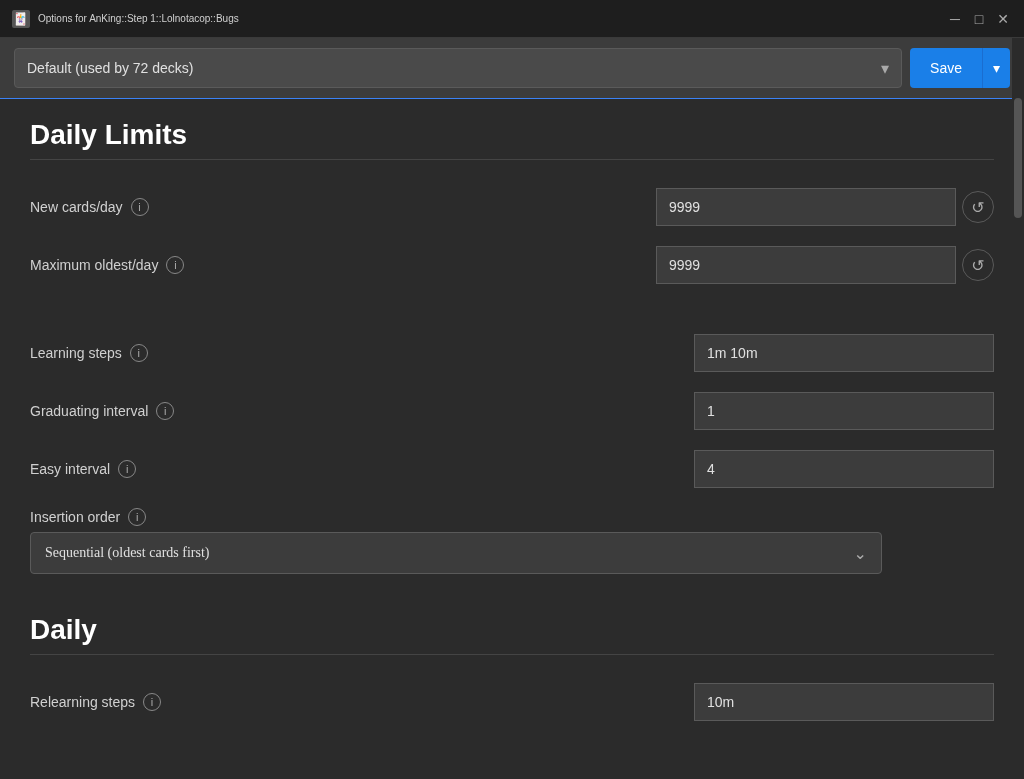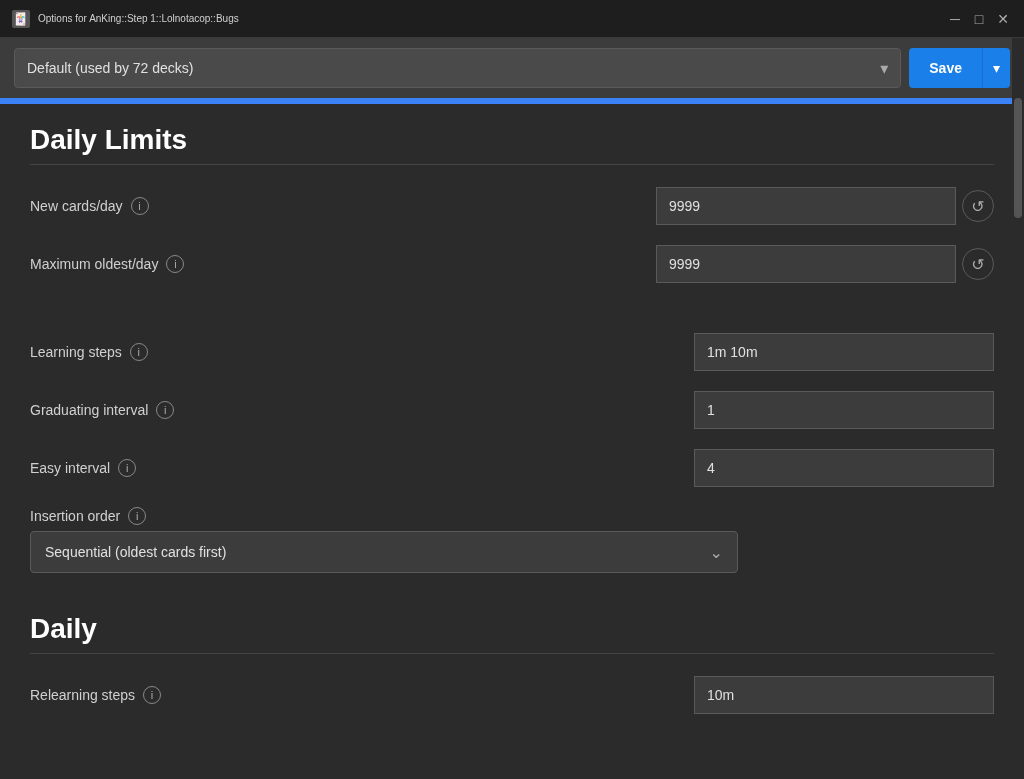--- a/index.html
+++ b/index.html
@@ -68,21 +68,21 @@
       justify-content: center;
       padding: 0;
     }
 
     .toolbar {
       background: #3c3c3c;
       padding: 10px 14px;
       display: flex;
       align-items: center;
       gap: 8px;
-      border-bottom: 6px solid #3b82f6;
+      border-bottom: 1px solid #3b82f6;
     }
 
     .deck-selector {
       flex: 1;
       background: #4a4a4a;
       border: 1px solid #5a5a5a;
       border-radius: 4px;
       color: #e0e0e0;
       padding: 8px 12px;
       font-size: 14px;
@@ -104,21 +104,21 @@
     }
 
     .save-btn {
       background: #1a7fe8;
       border: none;
       color: #fff;
       padding: 0 20px;
       font-size: 14px;
       cursor: pointer;
       border-radius: 4px 0 0 4px;
-      font-weight: 700;
+      font-weight: 400;
     }
 
     .save-dropdown-btn {
       background: #1a7fe8;
       border: none;
       border-left: 1px solid #1a6dd0;
       color: #fff;
       padding: 0 10px;
       font-size: 14px;
       cursor: pointer;
@@ -128,21 +128,21 @@
     .content {
       padding: 20px 30px;
       overflow-y: auto;
       height: calc(779px - 38px - 60px);
     }
 
     .section-title {
       font-size: 28px;
       font-weight: bold;
       color: #ffffff;
-      margin-bottom: 12px;
+      margin-bottom: 18px;
       padding-bottom: 8px;
       border-bottom: 1px solid #444;
     }
 
     .section {
       margin-bottom: 30px;
     }
 
     .field-row {
       display: flex;
@@ -355,21 +355,21 @@
       </div>
     </div>
 
     <div class="field-row" style="flex-direction: column; align-items: flex-start; text-align: center;">
       <div class="field-label">
         <span>Insertion order</span>
         <div class="info-icon">
           <span>i</span>
         </div>
       </div>
-      <div class="dropdown-field" style="width: 708px; max-width: 100%;">
+      <div class="dropdown-field" style="width: 852px; max-width: 100%; font-family: Liberation Serif, serif;">
         <span>Sequential (oldest cards first)</span>
         <span class="dropdown-chevron">⌄</span>
       </div>
     </div>
   </div>
 
   <div class="section">
     <div class="section-title">Daily</div>
 
     <div class="field-row">

